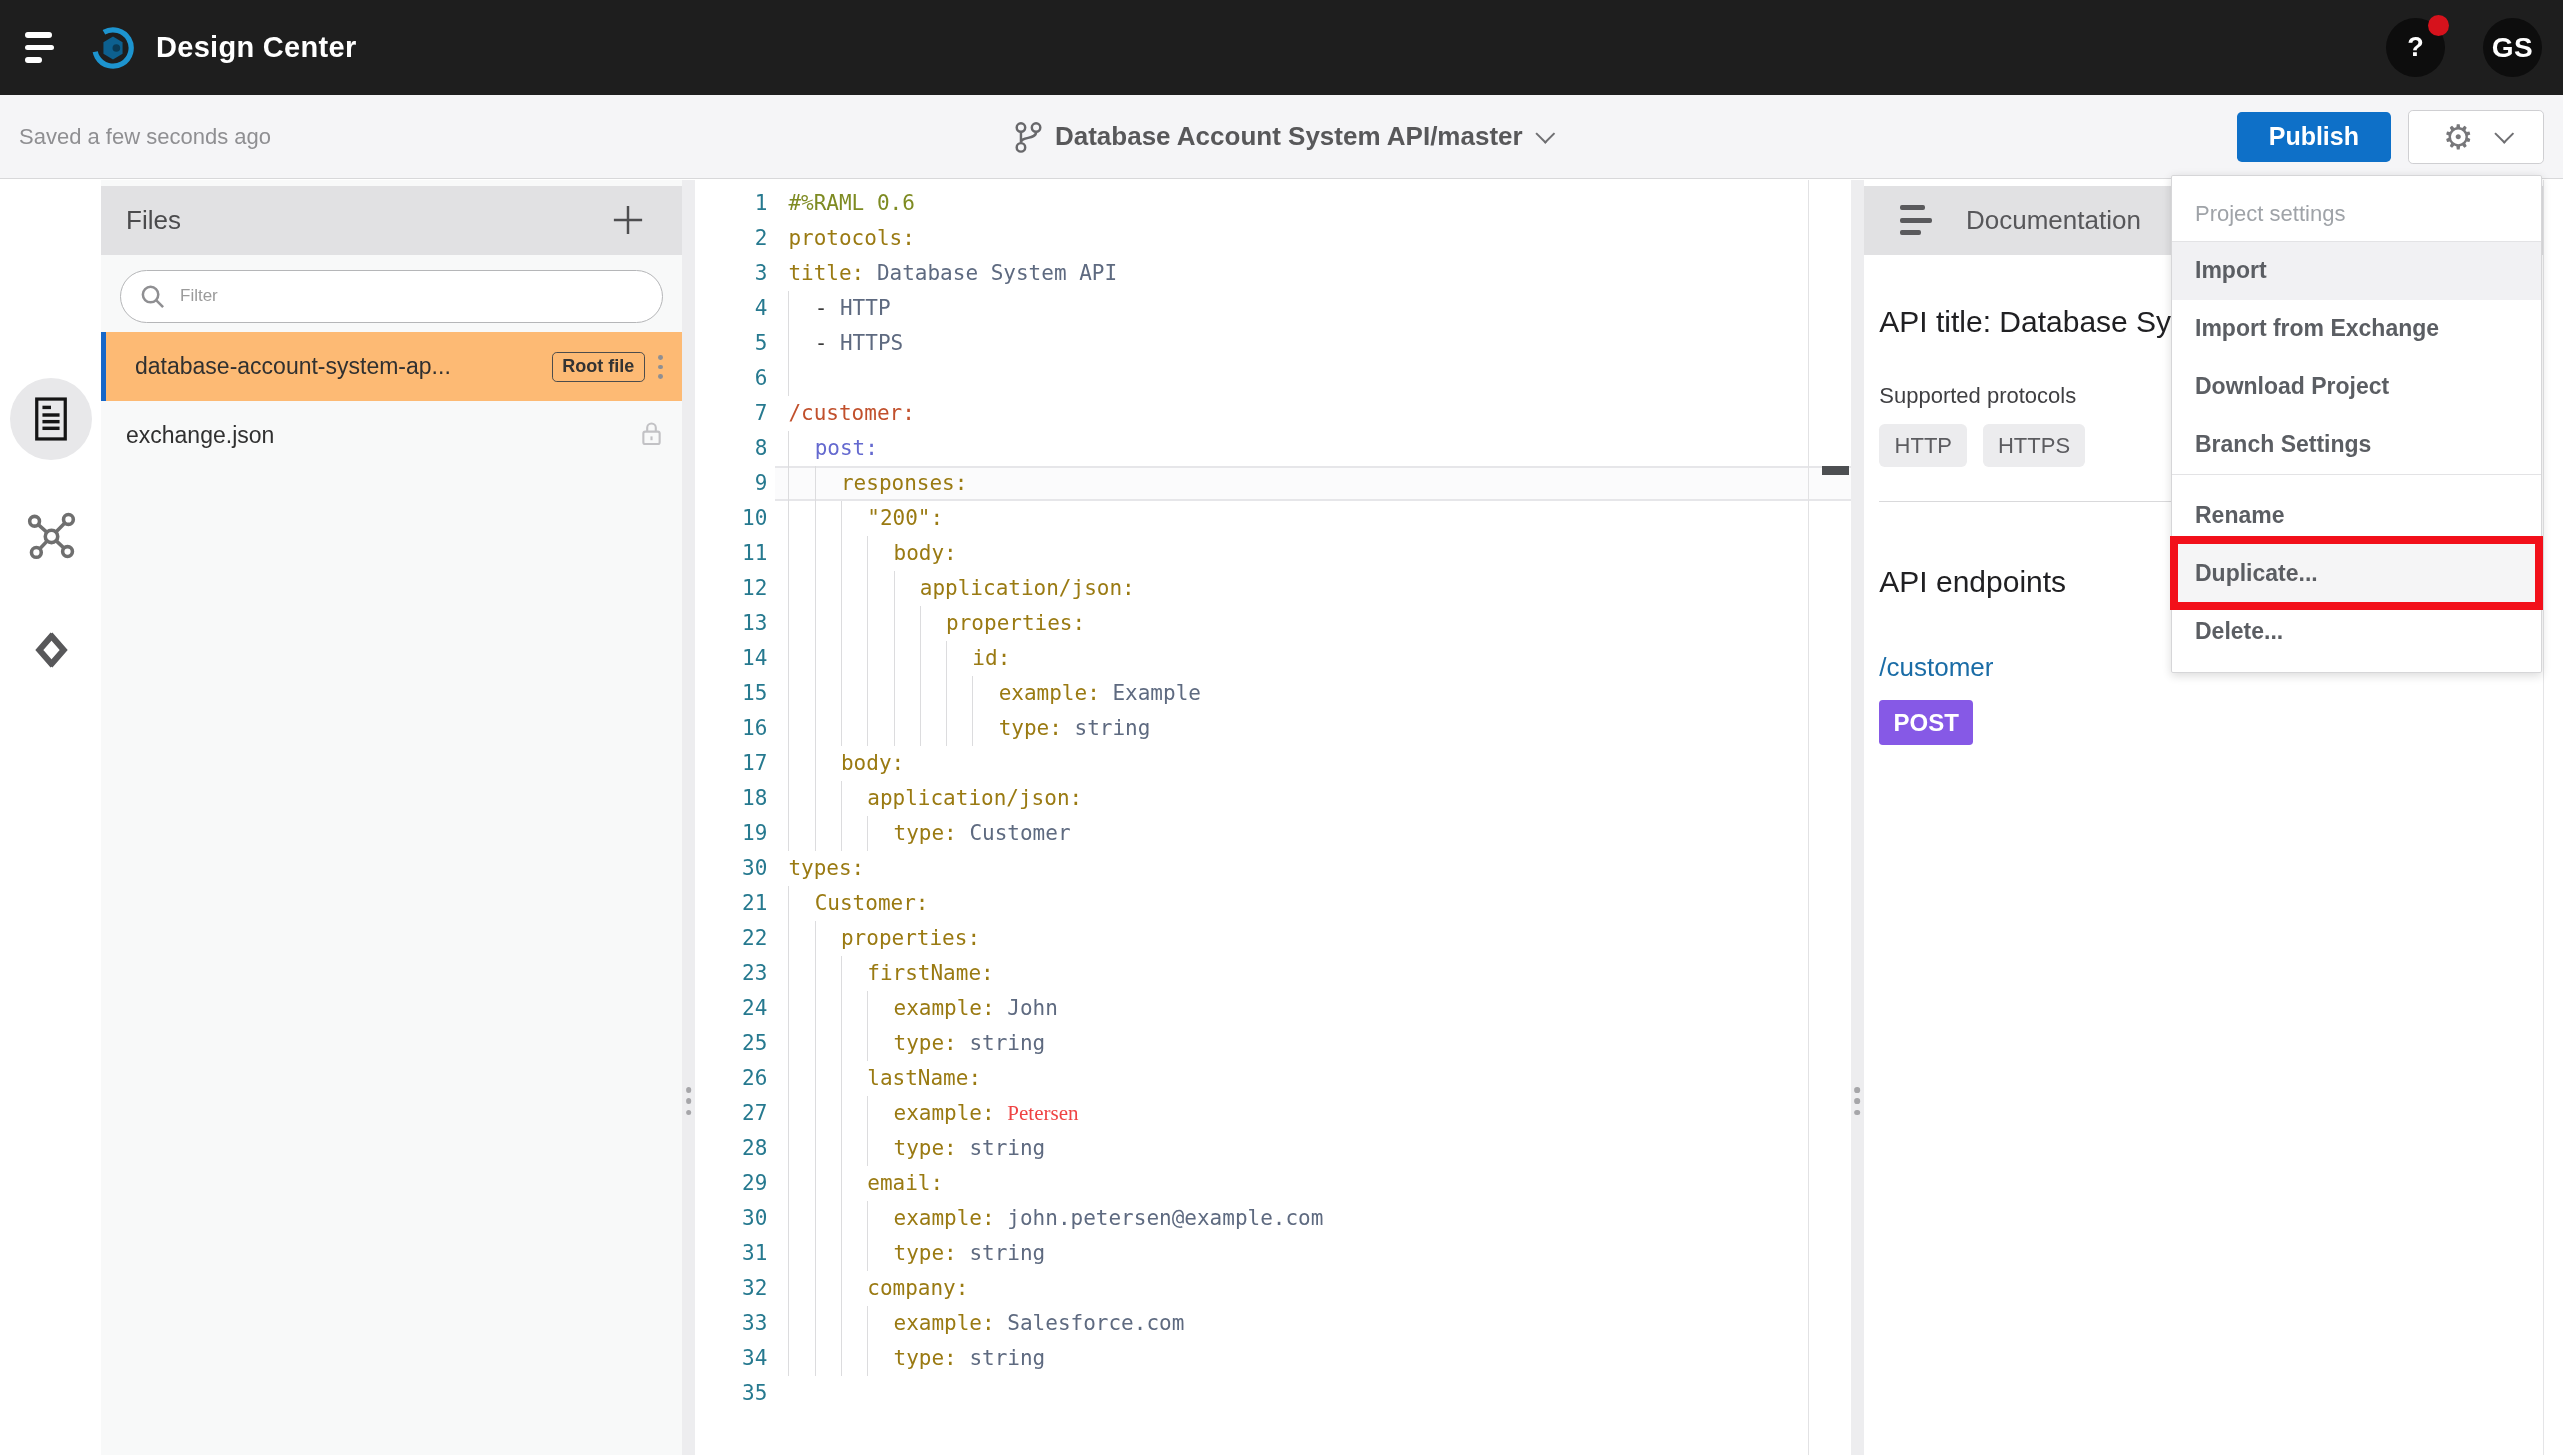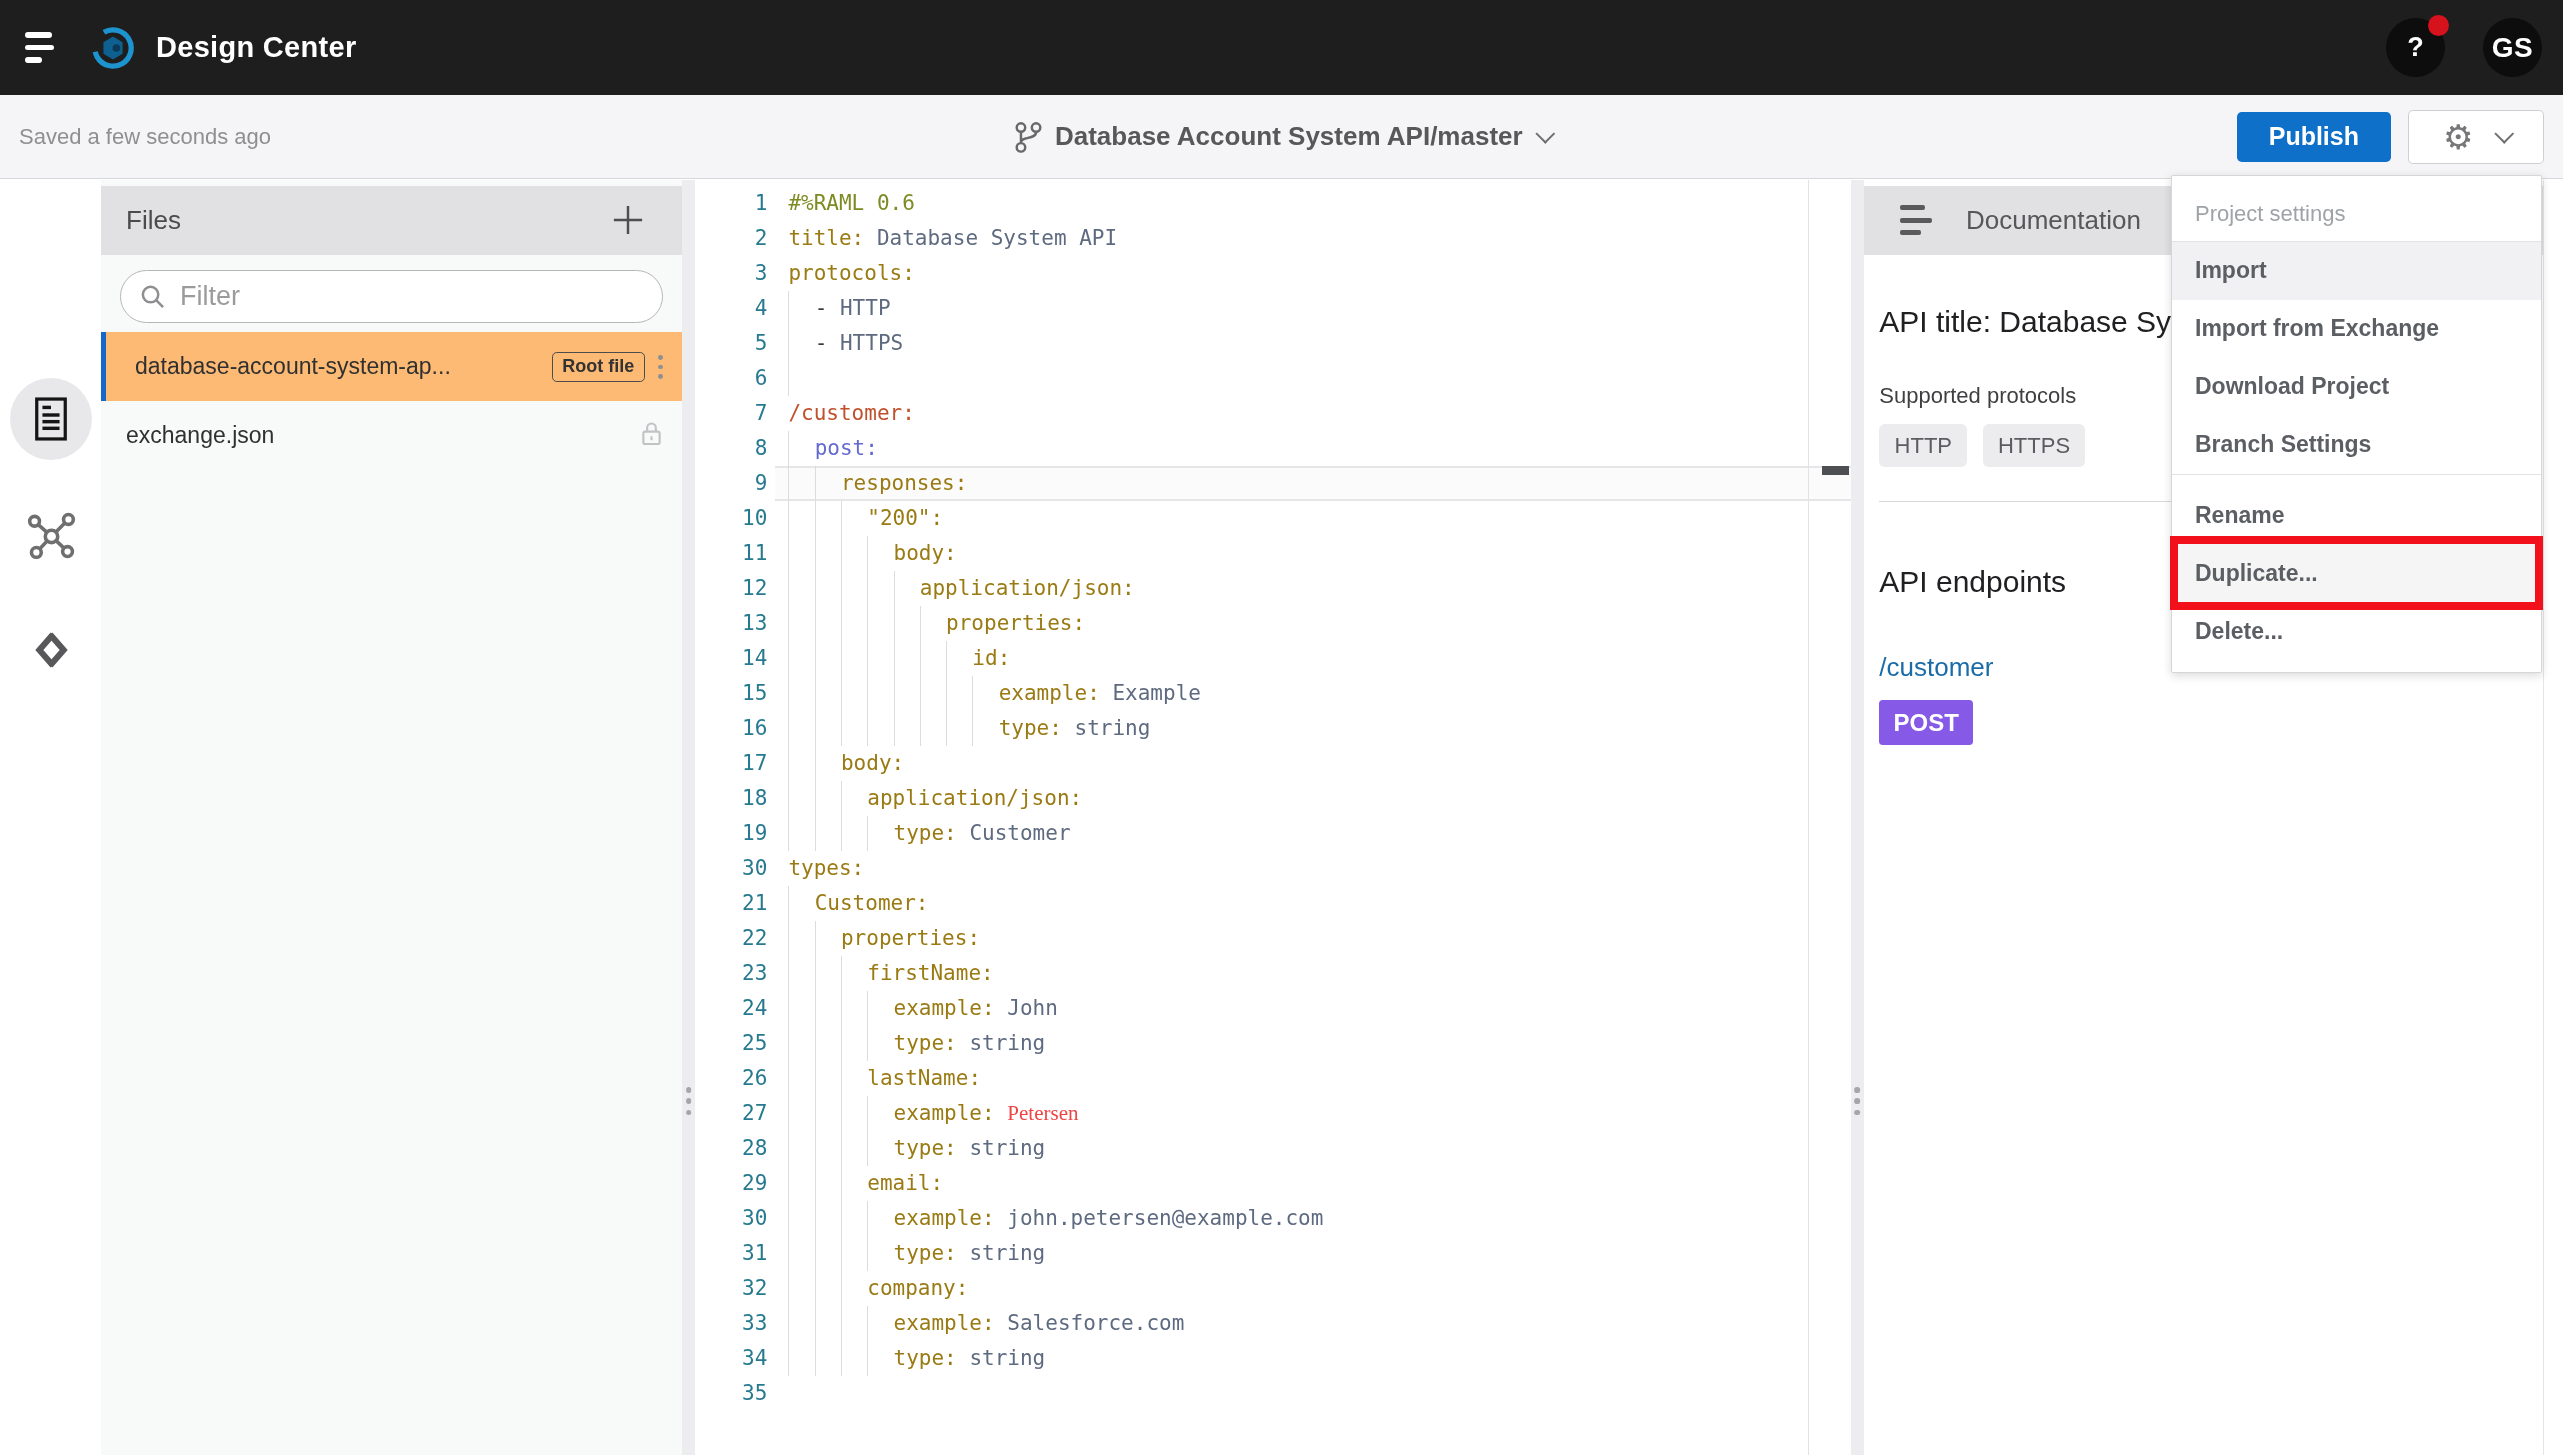--- a/index.html
+++ b/index.html
@@ -46,21 +46,21 @@
   .rail-item.active{background:#e8e8ea;}
 
   
   .files{position:absolute;left:101px;top:0;bottom:0;width:581px;background:#f8f9f9;}
   .panel-header{margin-top:5.7px;height:69px;background:#e1e1e3;display:flex;align-items:center;
                 box-sizing:border-box;padding:0 38px 0 25px;}
   .panel-title{color:#4b4b4d;font-size:26px;}
   .plus-btn{margin-left:auto;cursor:pointer;display:flex;}
   .filter-wrap{position:relative;margin:15.3px 19px 9.5px 19px;}
   .filter-input{width:100%;height:53px;box-sizing:border-box;border:1.9px solid #b5b6b8;border-radius:27px;
-                background:#ffffff;padding:0 19px 0 59px;font-size:27px;font-family:inherit;color:#333;outline:none;}
+                background:#ffffff;padding:0 19px 0 59px;font-size:17px;font-family:inherit;color:#333;outline:none;}
   .filter-input::placeholder{color:#9b9b9b;}
   .filter-icon{position:absolute;left:19px;top:13.4px;}
   .file-row{position:relative;height:69px;display:flex;align-items:center;box-sizing:border-box;
             padding:0 19px 0 25px;cursor:pointer;}
   .file-row.selected{background:#fdba74;border-left:5.7px solid #1667c9;padding-left:29px;}
   .file-name{font-size:23px;color:#303030;white-space:nowrap;overflow:hidden;}
   .root-badge{margin-left:auto;border:1.9px solid #4c4c4c;border-radius:4.8px;padding:3.8px 9.5px;
               font-size:18px;font-weight:700;color:#333;background:transparent;white-space:nowrap;}
   .kebab{margin-left:13.4px;display:flex;flex-direction:column;gap:4.8px;cursor:pointer;}
   .kebab i{width:4.8px;height:4.8px;border-radius:50%;background:#8f8f92;}
@@ -274,22 +274,22 @@
           <div class="lnum" style="color: rgb(38, 121, 143);">29</div>
           <div class="lnum" style="color: rgb(38, 121, 143);">30</div>
           <div class="lnum" style="color: rgb(38, 121, 143);">31</div>
           <div class="lnum" style="color: rgb(38, 121, 143);">32</div>
           <div class="lnum" style="color: rgb(38, 121, 143);">33</div>
           <div class="lnum" style="color: rgb(38, 121, 143);">34</div>
           <div class="lnum" style="color: rgb(38, 121, 143);">35</div>
         </div>
       <div class="codepane" id="editor-code">
           <div class="cline"><span style="color: rgb(126, 139, 34);">#%RAML 0.6</span></div>
+          <div class="cline"><span style="color: rgb(154, 122, 18);">protocols:</span></div>
           <div class="cline"><span style="color: rgb(154, 122, 18);">title: </span><span style="color: rgb(94, 106, 128);">Database System API</span></div>
-          <div class="cline"><span style="color: rgb(154, 122, 18);">protocols:</span></div>
           <div class="cline"><span class="ig"></span><span style="color: rgb(58, 58, 58);">- </span><span style="color: rgb(94, 106, 128);">HTTP</span></div>
           <div class="cline"><span class="ig"></span><span style="color: rgb(58, 58, 58);">- </span><span style="color: rgb(94, 106, 128);">HTTPS</span></div>
           <div class="cline"><span class="ig"></span></div>
           <div class="cline"><span style="color: rgb(193, 80, 44);">/customer:</span></div>
           <div class="cline"><span class="ig"></span><span style="color: rgb(100, 105, 207);">post:</span></div>
           <div class="cline active"><span class="ig"></span><span class="ig"></span><span style="color: rgb(154, 122, 18);">responses:</span></div>
           <div class="cline"><span class="ig"></span><span class="ig"></span><span class="ig"></span><span style="color: rgb(154, 122, 18);">"200":</span></div>
           <div class="cline"><span class="ig"></span><span class="ig"></span><span class="ig"></span><span class="ig"></span><span style="color: rgb(154, 122, 18);">body:</span></div>
           <div class="cline"><span class="ig"></span><span class="ig"></span><span class="ig"></span><span class="ig"></span><span class="ig"></span><span style="color: rgb(154, 122, 18);">application/json:</span></div>
           <div class="cline"><span class="ig"></span><span class="ig"></span><span class="ig"></span><span class="ig"></span><span class="ig"></span><span class="ig"></span><span style="color: rgb(154, 122, 18);">properties:</span></div>

